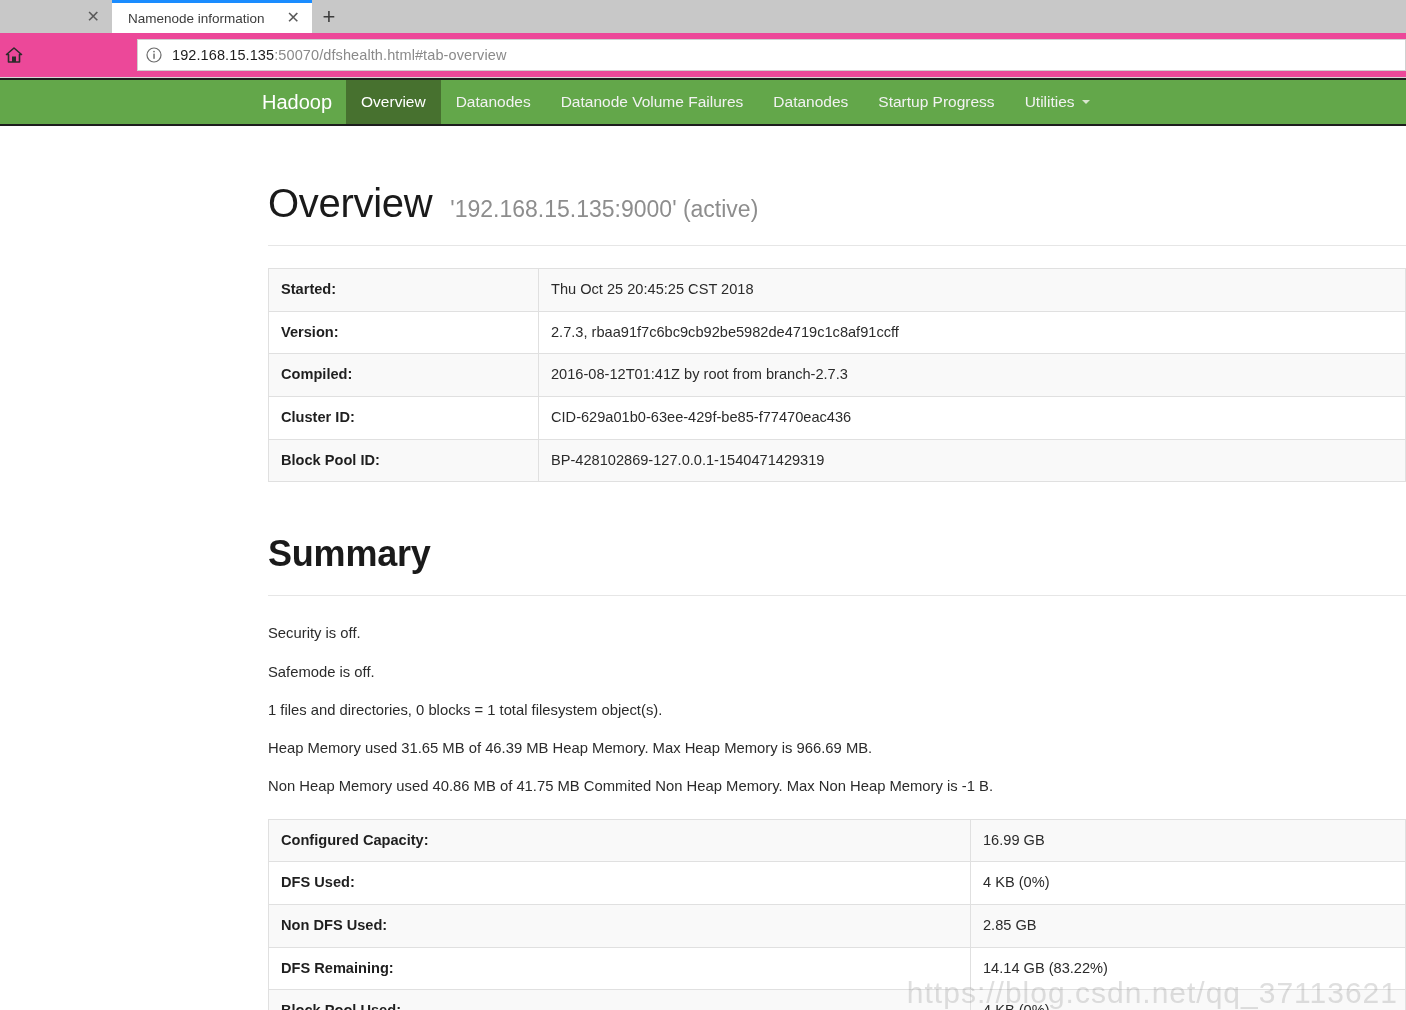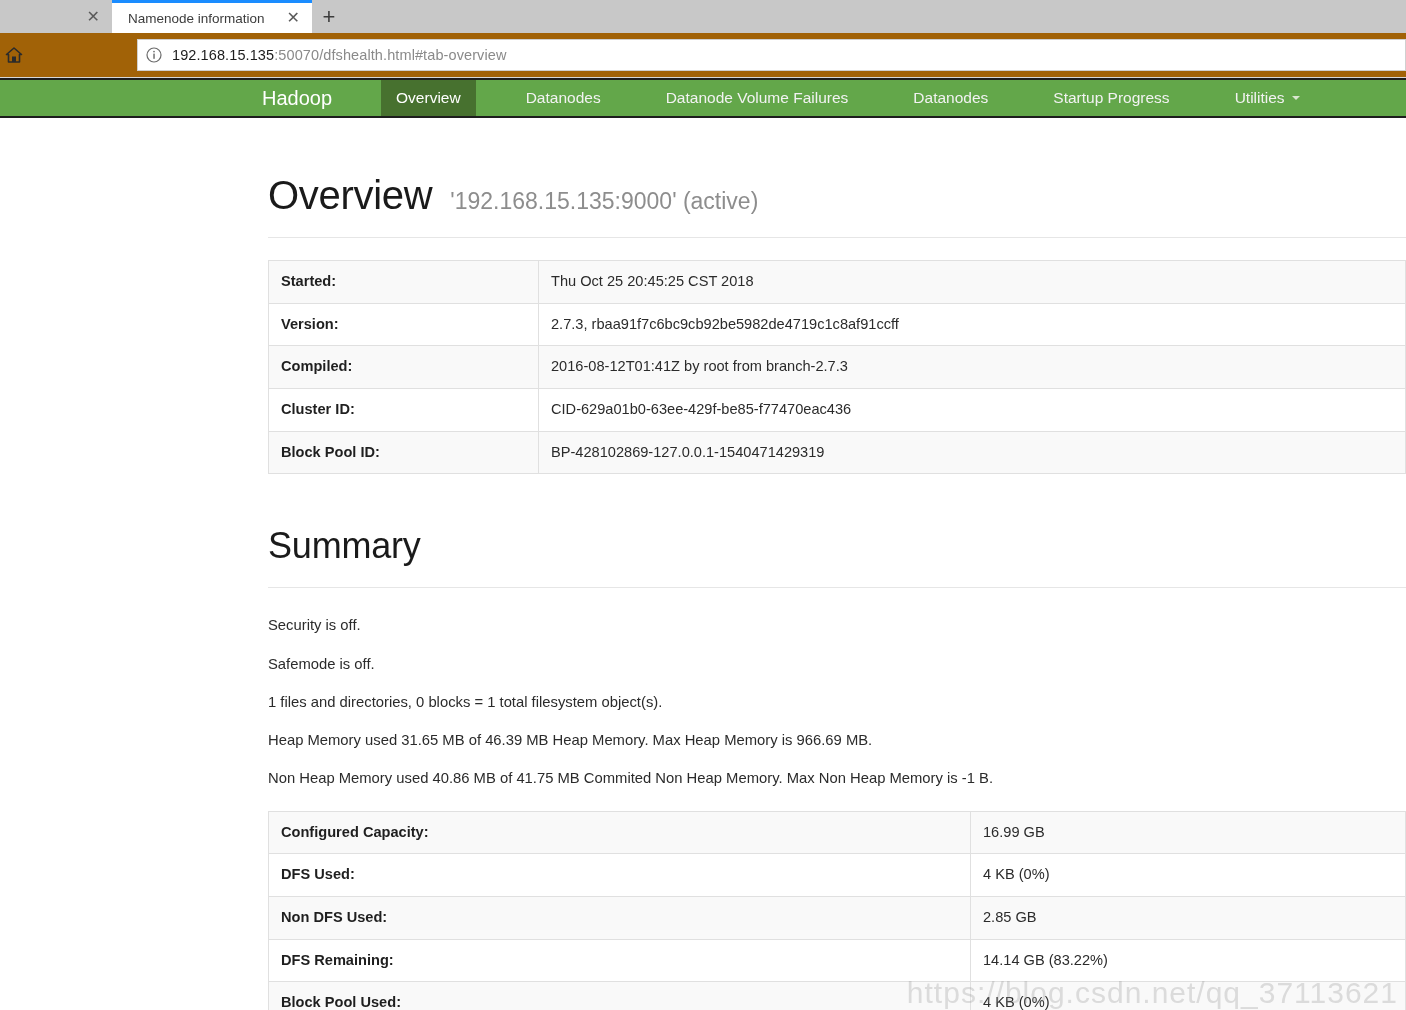--- a/index.html
+++ b/index.html
@@ -63,21 +63,21 @@
     width: 34px; height: 33px;
     display: flex; align-items: center; justify-content: center;
     background: #c8c8c8;
     font-size: 22px; color: #3c3c3c; line-height: 1;
     cursor: pointer;
     font-weight: 300;
   }
 
   .toolbar {
     height: 45px;
-    background: #a16207;
+    background: #ec4899;
     display: flex;
     align-items: center;
     border-bottom: 1px solid #d8d8d8;
     position: relative;
   }
   .home-icon {
     width: 28px; height: 28px;
     margin-left: 0px;
     display: flex; align-items: center; justify-content: center;
     cursor: pointer;
@@ -94,28 +94,27 @@
     align-items: center;
     padding: 0 8px;
   }
   .info-icon { margin-right: 10px; display:flex; align-items:center; }
   .url { font-size: 14.5px; white-space: nowrap; letter-spacing: .1px; }
   .url .host { color: #1c1c1c; }
   .url .rest { color: #8a8a8a; }
 
   
   .navbar {
-    height: 40px;
+    height: 48px;
     background: #63a74a;
     border-top: 2px solid #1d1d1d;
     border-bottom: 2px solid #1d1d1d;
     display: flex;
     align-items: stretch;
     padding-left: 254px;
-    gap: 35px;
   }
   .brand {
     display: flex; align-items: center;
     padding: 0 14px 0 8px;
     color: #ffffff;
     font-size: 20px;
     cursor: pointer;
   }
   .navitem {
     display: flex; align-items: center;
@@ -156,21 +155,21 @@
   }
   h1.page-heading .sub {
     font-size: 23px;
     color: #8d8d8d;
     font-weight: 400;
     margin-left: 18px;
     letter-spacing: 0;
   }
   h2.section-heading {
     font-size: 36px;
-    font-weight: 400;
+    font-weight: 700;
     color: #1a1a1a;
     margin: 51px 0 16px 0;
     letter-spacing: -0.2px;
   }
   hr.rule {
     border: none;
     border-top: 1px solid #e6e6e6;
     margin: 20px 0 0 0;
   }
 

